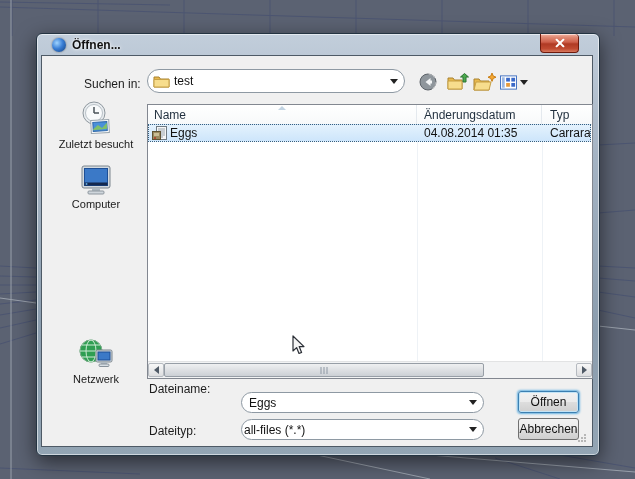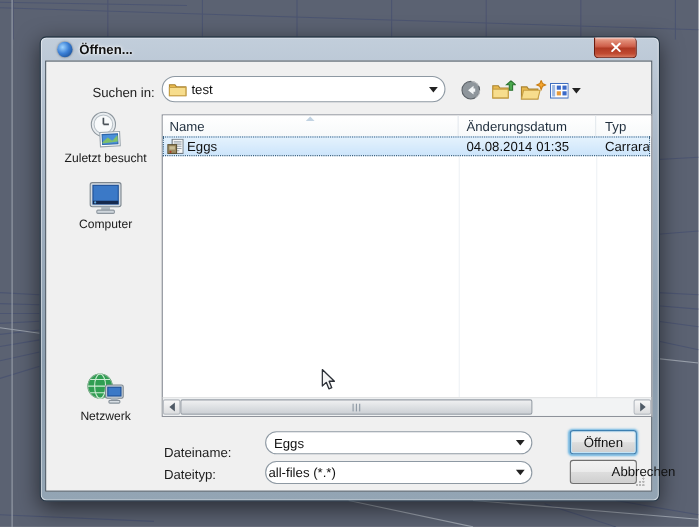--- a/index.html
+++ b/index.html
@@ -251,33 +251,33 @@
               <i></i>
               <i></i>
             </span>
         </div>
         <div class="abs sb-btn" style="right:0;">
           <span class="tri-r"></span>
         </div>
       </div>
     </div>
 
-    <div class="abs lbl" style="left:107px;top:348px;">Dateiname:</div>
+    <div class="abs lbl" style="left:107px;top:326px;">Dateiname:</div>
     <div class="abs combo" style="left:199px;top:336px;width:243px;height:21px;">
       <span class="txt" style="padding-left:7px;">Eggs</span>
       <span class="dd-arrow"></span>
     </div>
     <div class="abs btn default" style="left:476px;top:335px;text-align:center;">Öffnen</div>
 
     <div class="abs lbl" style="left:107px;top:368px;">Dateityp:</div>
     <div class="abs combo" style="left:199px;top:363px;width:243px;height:21px;">
       <span class="txt" style="padding-left:2px;">all-files (*.*)</span>
       <span class="dd-arrow"></span>
     </div>
-    <div class="abs btn" style="left:476px;top:362px;padding-left:37px;">Abbrechen</div>
+    <div class="abs btn" style="left:476px;top:362px;">Abbrechen</div>
 
     <div class="abs grip-corner"></div>
   </div>
 </div>
 
 <svg class="abs" style="left:292px;top:335px;pointer-events:none;" width="14" height="21" viewBox="0 0 14 21">
   <path d="M1 1 L1 16 L4.6 12.6 L7 18.5 L9.6 17.4 L7.2 11.6 L12 11.6 Z" fill="#f4f4f4" stroke="#2b2f36" stroke-width="1.2" stroke-linejoin="round"></path>
 </svg>
 
 </body></html>

